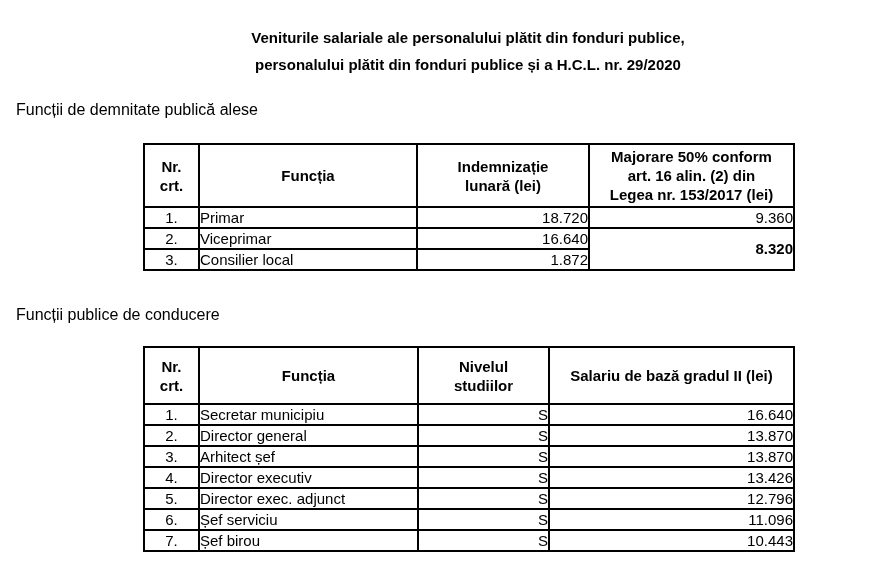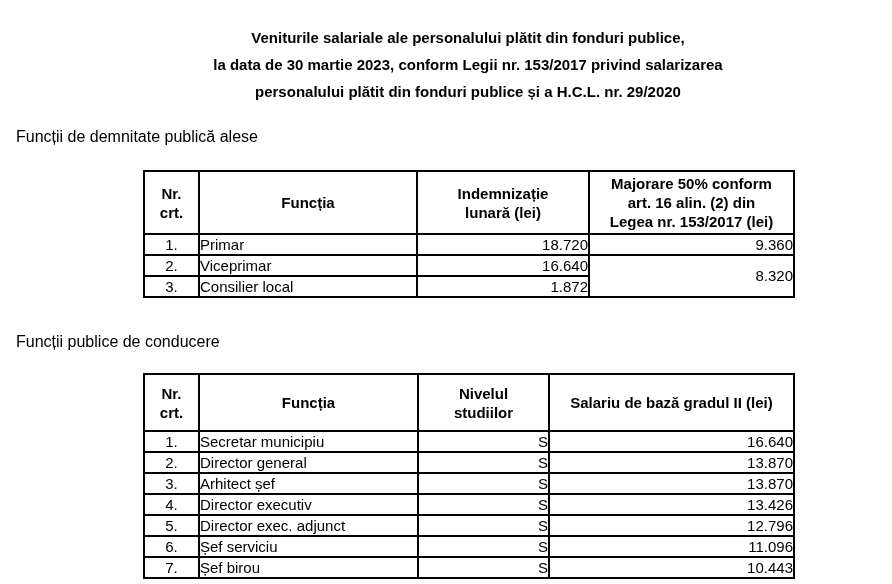--- a/index.html
+++ b/index.html
@@ -54,31 +54,30 @@
   table.doc-table td {
     font-size:15px;
     height:19px;
     line-height:18px;
     padding:0;
     vertical-align:middle;
   }
   td.c-nr  { text-align:center; }
   td.c-f   { text-align:left; padding-left:12px; }
   td.c-num { text-align:right; }
-  td.merge { vertical-align:top; }
+  td.merge { vertical-align:top;font-weight:bold; }
   .nb { border-bottom:hidden; }
 </style>
 </head>
 <body>
 
 <div class="page">
 
   <div class="doc-title">
     <div>Veniturile salariale ale personalului plătit din fonduri publice,</div>
-    <div>la data de 30 martie 2023, conform Legii nr. 153/2017 privind salarizarea</div>
     <div>personalului plătit din fonduri publice și a H.C.L. nr. 29/2020</div>
   </div>
 
   <div class="section-heading sh1">Funcții de demnitate publică alese</div>
 
   <table class="doc-table t1">
     <colgroup>
       <col style="width:55px">
         <col style="width:218px">
         <col style="width:172px">

